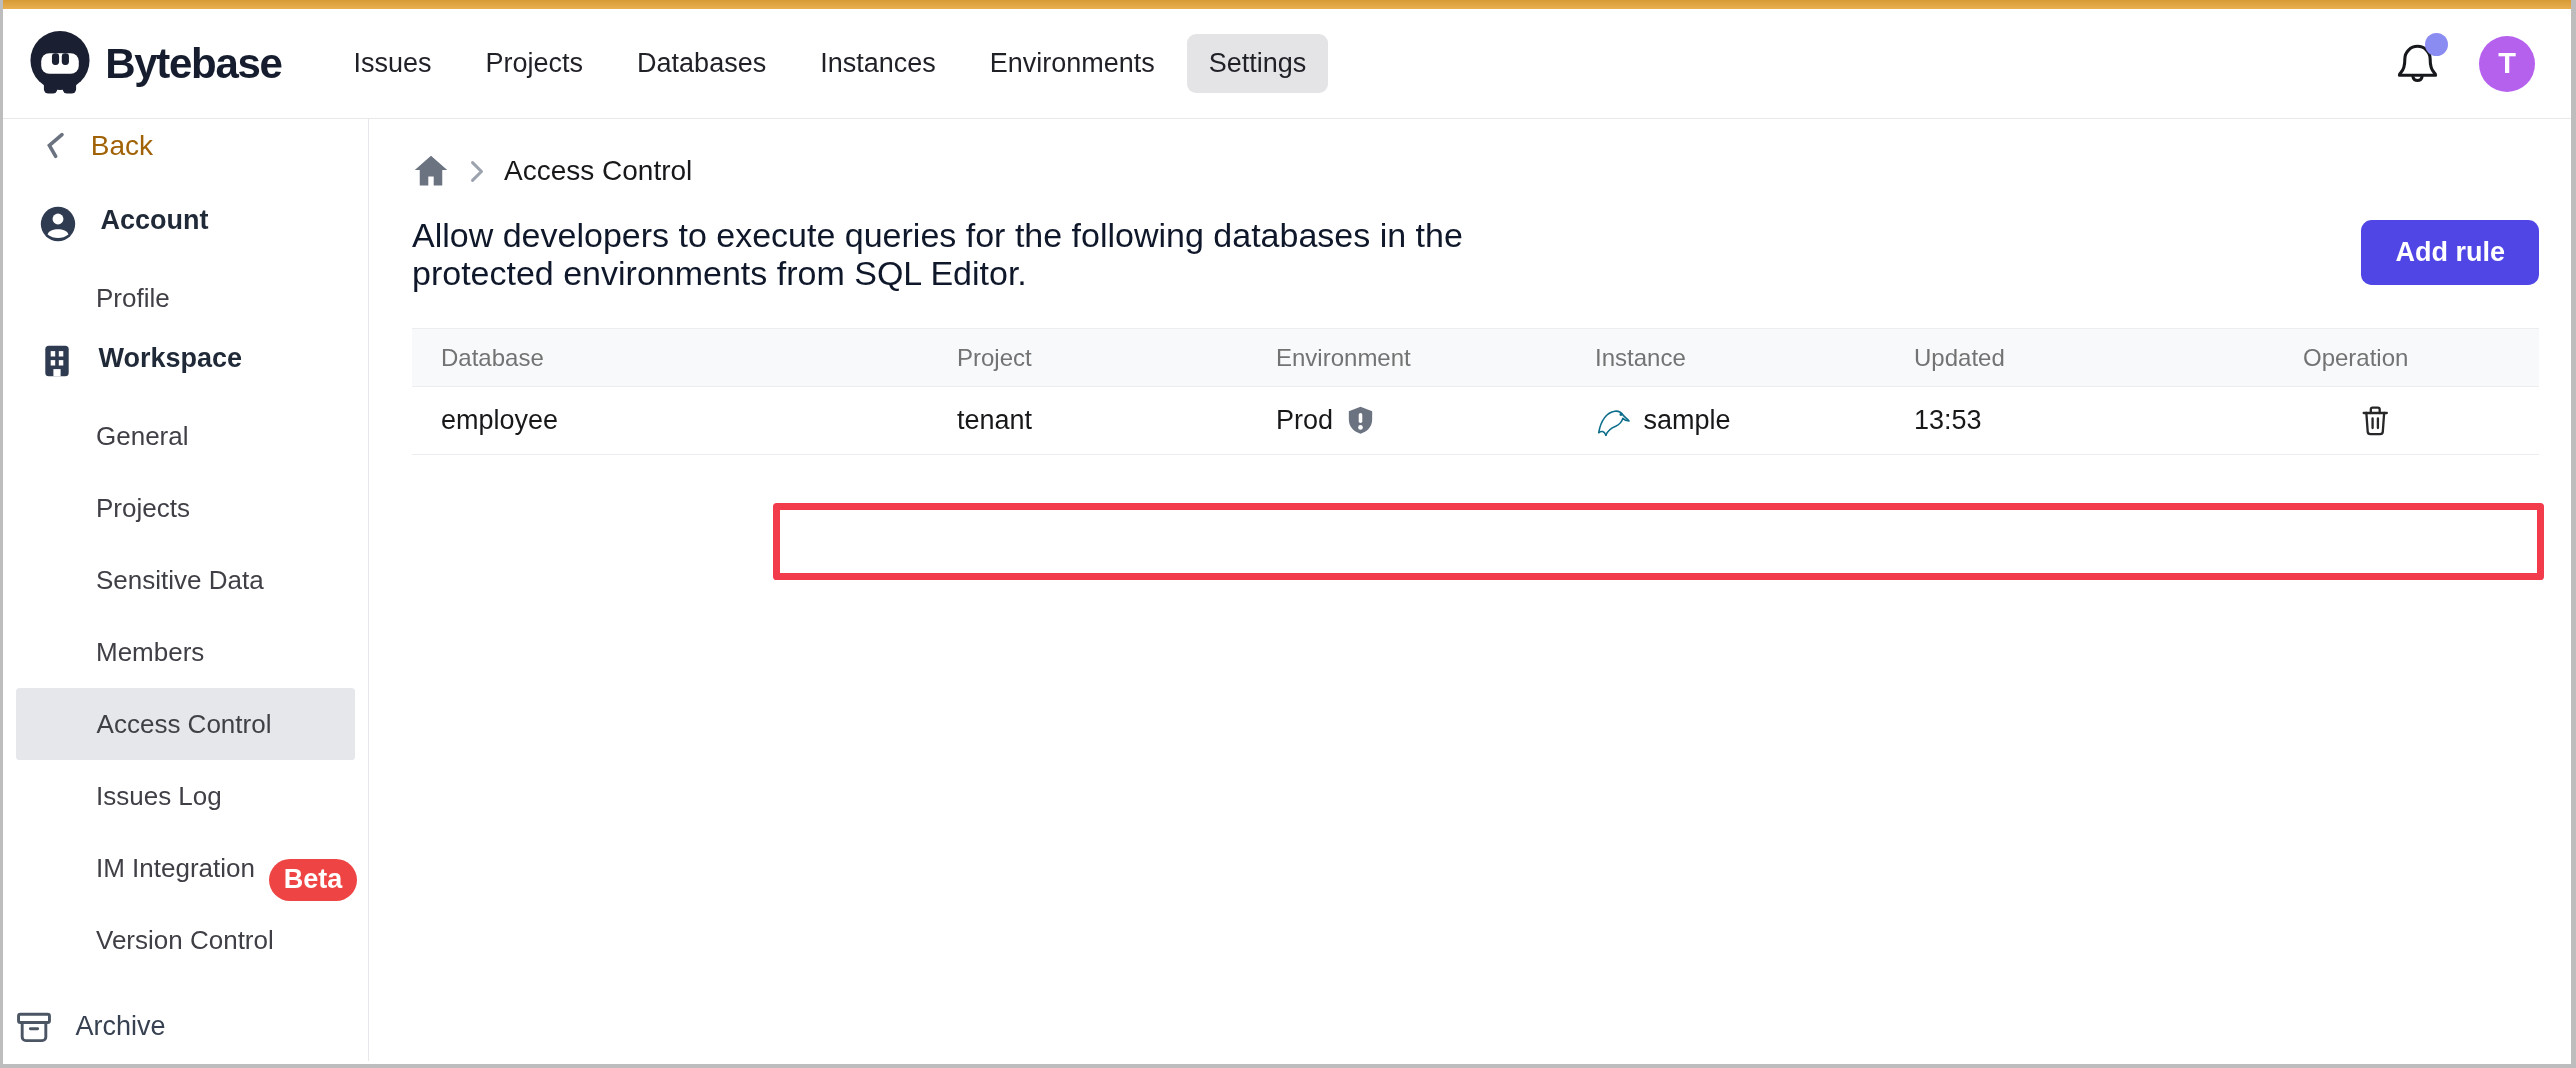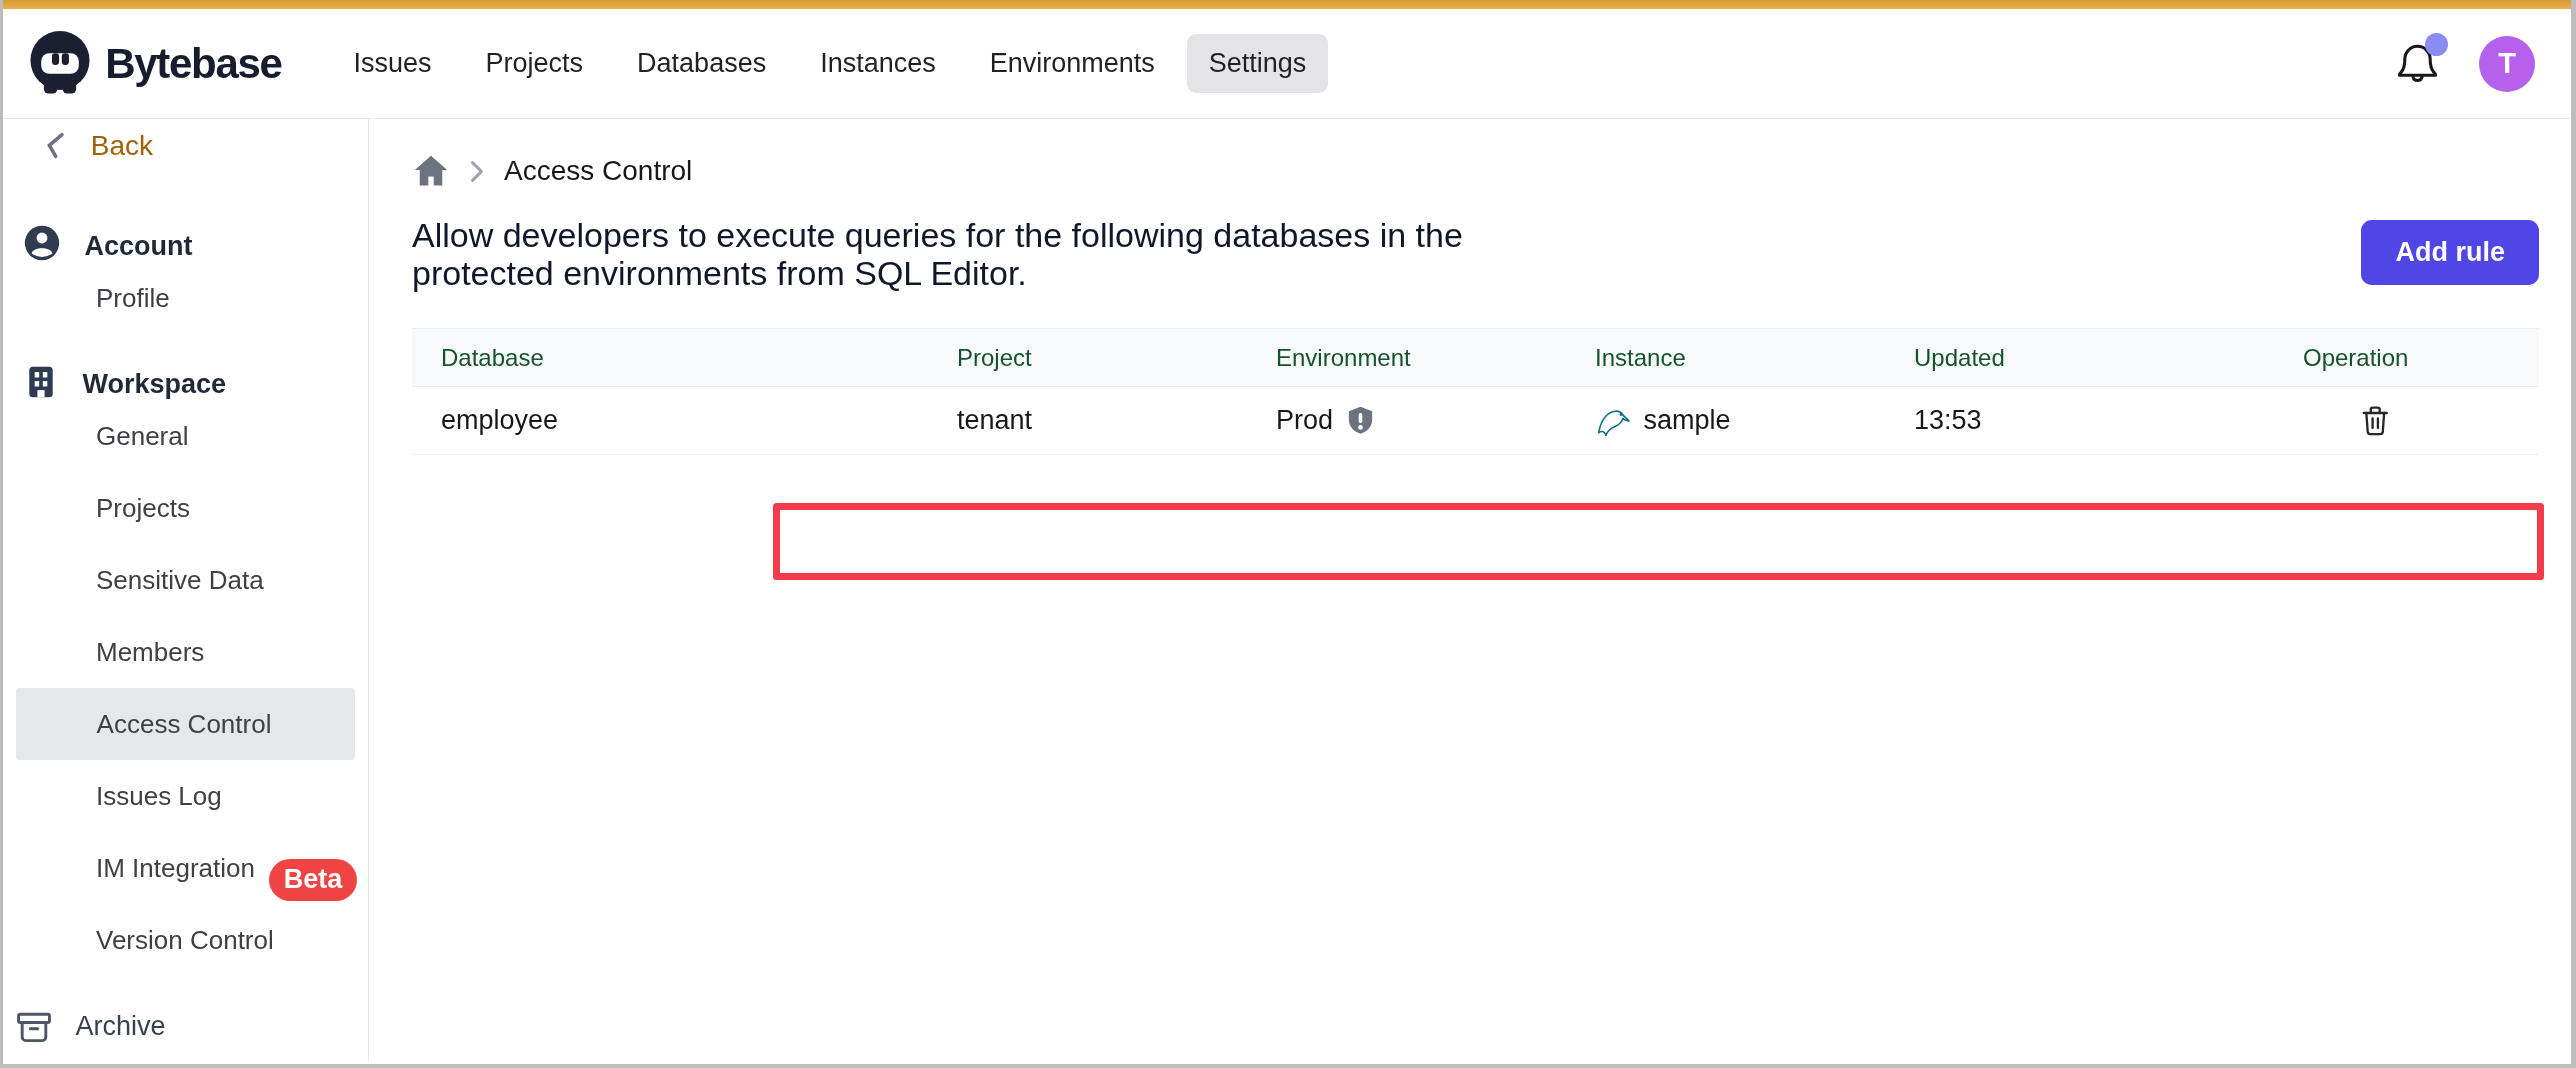--- a/index.html
+++ b/index.html
@@ -26,21 +26,21 @@
                background:#8a8cf2; }
   .avatar { width:56px; height:56px; border-radius:50%; background:#b561ee; color:#fff;
             display:flex; align-items:center; justify-content:center; font-size:29px; font-weight:600;
             margin-left:38px; cursor:pointer; }
 
   
   .body-row { display:flex; height:942px; }
   .sidebar { position:relative; width:366px; border-right:1.8px solid #e5e7eb; padding-top:5.4px; flex:none; }
   .back-row { display:flex; align-items:center; height:43px; padding-left:41px; gap:23.4px;
               font-size:28px; color:#a16207; cursor:pointer; }
-  .section-header { display:flex; align-items:flex-end; gap:23.4px; padding-left:20px; height:57px;
+  .section-header { display:flex; align-items:flex-start; gap:23.4px; padding-left:36px; height:57px;
                     margin-top:38px; font-size:27px; font-weight:600; color:#1f2937; }
   .section-header.ws { margin-top:9px; }
   .side-item { display:flex; align-items:center; height:72px; padding-left:93px; font-size:26px;
                color:#3f3f46; cursor:pointer; }
   .side-item.active { background:#e5e7eb; border-radius:3.6px; margin:0 12.6px; padding-left:81px; }
   .beta { background:#ef4444; color:#fff; font-size:27px; font-weight:600; border-radius:897px;
           padding:5.4px 14.4px; margin-left:14.4px;margin-top:23px; }
   .archive-row { position:absolute; left:11px; bottom:14.4px; display:flex; align-items:center; gap:21.6px;
                  font-size:27px; color:#374151; cursor:pointer; }
 
@@ -51,21 +51,21 @@
   .crumb-sep { color:#9ca3af; }
   .desc-row { margin-top:25px; display:flex; align-items:flex-start; }
   .desc { width:1078px; font-size:34px; line-height:38px; color:#0f172a; }
   .add-btn { margin-left:auto; margin-top:3.6px; height:65px; padding:0 34px; background:#4f46e5;
              color:#fff; font-size:27px; font-weight:600; border:none; border-radius:10.8px;
              cursor:pointer; font-family:inherit; }
   .table { margin-top:36px; width:2127px; }
   .t-head, .t-row { display:grid; grid-template-columns:516px 319px 319px 319px 389px 1fr;
                     align-items:center; }
   .t-head { height:59px; background:#f8f9fb; border-top:1.8px solid #ebedf0; border-bottom:1.8px solid #ebedf0;
-            color:#14532d; font-size:24px; font-weight:500; }
+            color:#737373; font-size:24px; font-weight:500; }
   .t-head > div { padding-left:29px; }
   .t-row { height:68px; border-bottom:1.8px solid #ebedf0; font-size:27px; color:#18181b; background:#fff; }
   .t-row > div { padding-left:29px; display:flex; align-items:center; gap:12.6px; }
   .op-cell { padding-left:86px !important; }
   .trash-btn { cursor:pointer; display:inline-flex; }
   .annotation {
     position:absolute; left:404px; top:384px; width:1771px; height:77px;
     border:7.2px solid #f23b4b; border-radius:3.6px; pointer-events:none; z-index:5;
   }
   svg { display:block; }

